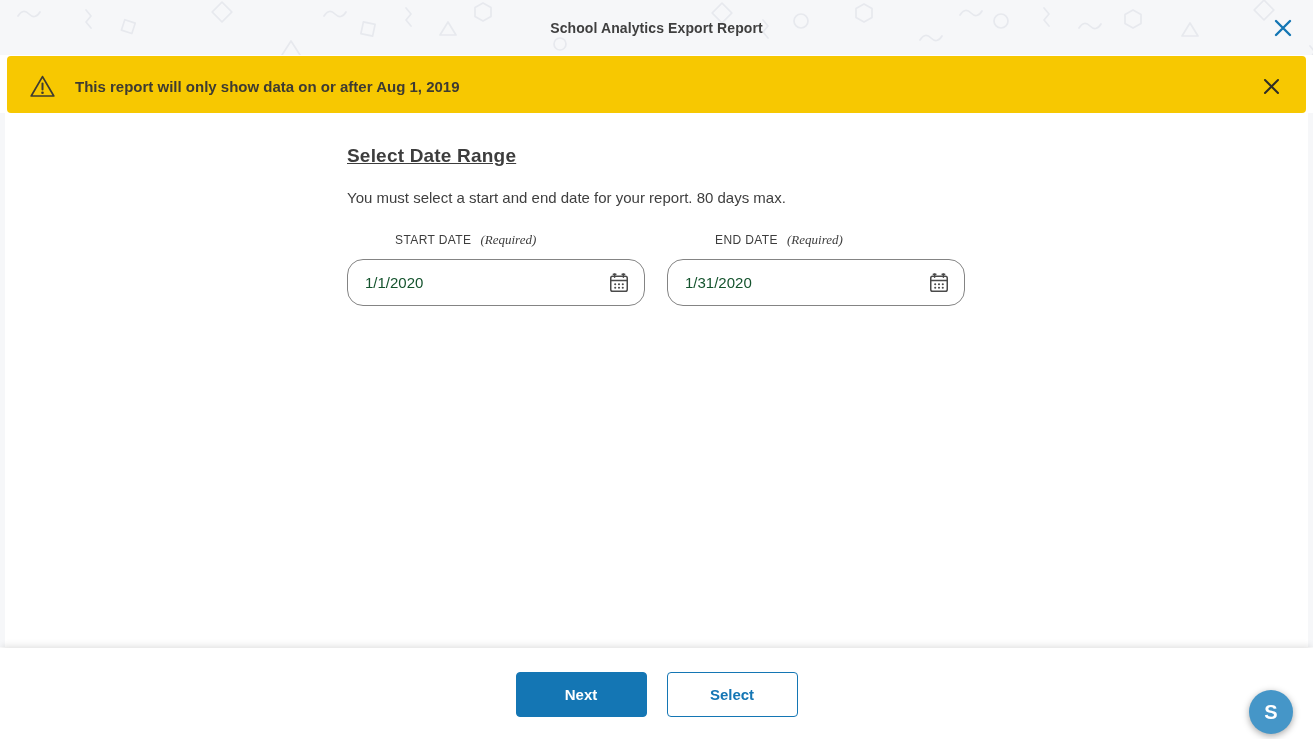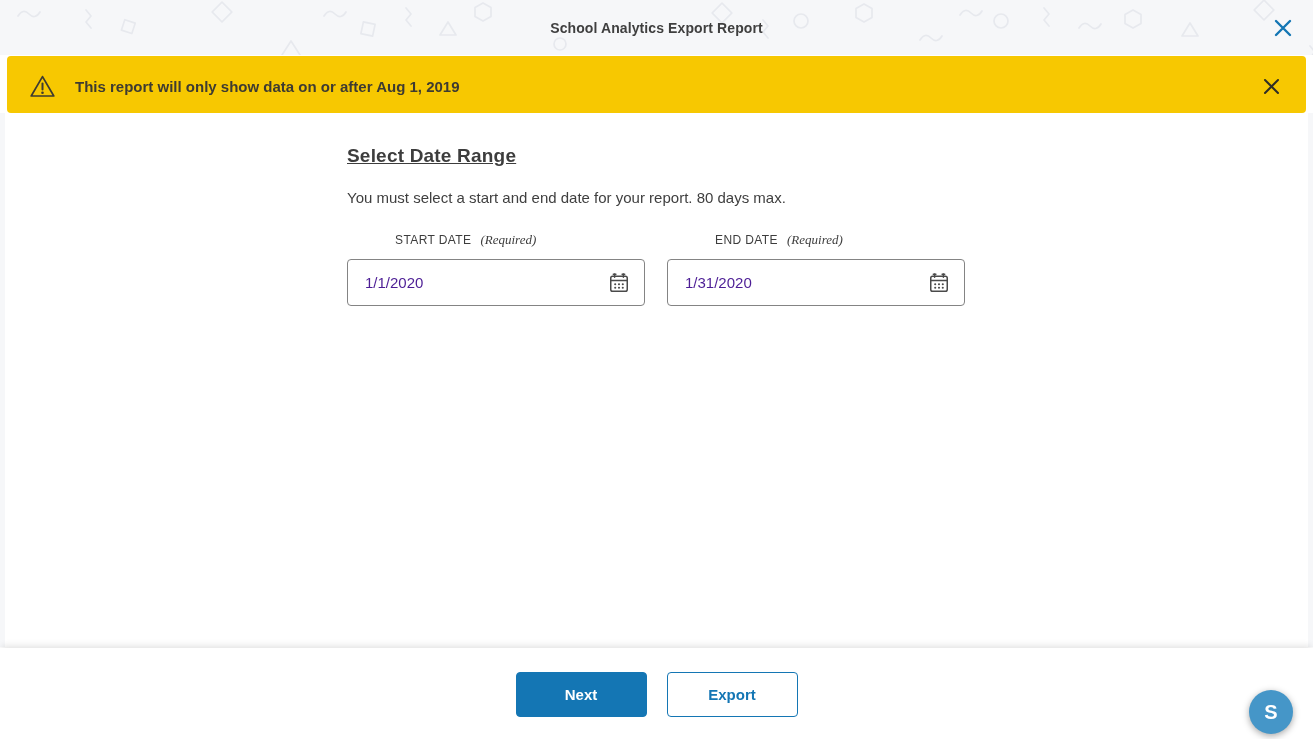--- a/index.html
+++ b/index.html
@@ -57,23 +57,23 @@
   .content .description { font-size: 15px; color: #3f3f3f; line-height: 20px; margin-bottom: 24px; }
 
   .fields-row { display: flex; gap: 22px; }
   .field { width: 298px; }
   .field-label-row { display: flex; align-items: baseline; margin-bottom: 11px; }
   .field-label { font-size: 12px; color: #3d3d3d; letter-spacing: .4px; margin-left: 48px; }
   .field-required { font-size: 13px; font-style: italic; color: #3d3d3d; margin-left: 9px; font-family: Liberation Serif, serif; }
   .input-wrap { position: relative; width: 298px; height: 47px; }
   .date-input {
     width: 100%; height: 100%;
-    border: 1px solid #848484; border-radius: 4px;
-    font-family: "Liberation Sans", sans-serif;
-    font-size: 15px; color: #4c1d95;
+    border: 1px solid #848484; border-radius: 16px;
+    font-family: "Liberation Sans", sans-serif;
+    font-size: 15px; color: #14532d;
     padding: 0 44px 0 17px; background: #fff; outline: none;
   }
   .calendar-btn {
     position: absolute; right: 10px; top: 50%; transform: translateY(-50%);
     width: 32px; height: 32px; border: none; background: transparent;
     cursor: pointer; display: flex; align-items: center; justify-content: center;
   }
 
   
   .modal-footer {
@@ -224,18 +224,18 @@
           </svg>
         </button>
       </div>
     </div>
 
   </div>
 </div>
 
 <div class="modal-footer">
   <button class="btn btn-primary">Next</button>
-  <button class="btn btn-secondary">Export</button>
+  <button class="btn btn-secondary">Select</button>
 </div>
 
 <button class="chat-bubble">
   <span>S</span>
 </button>
 
 </body></html>

